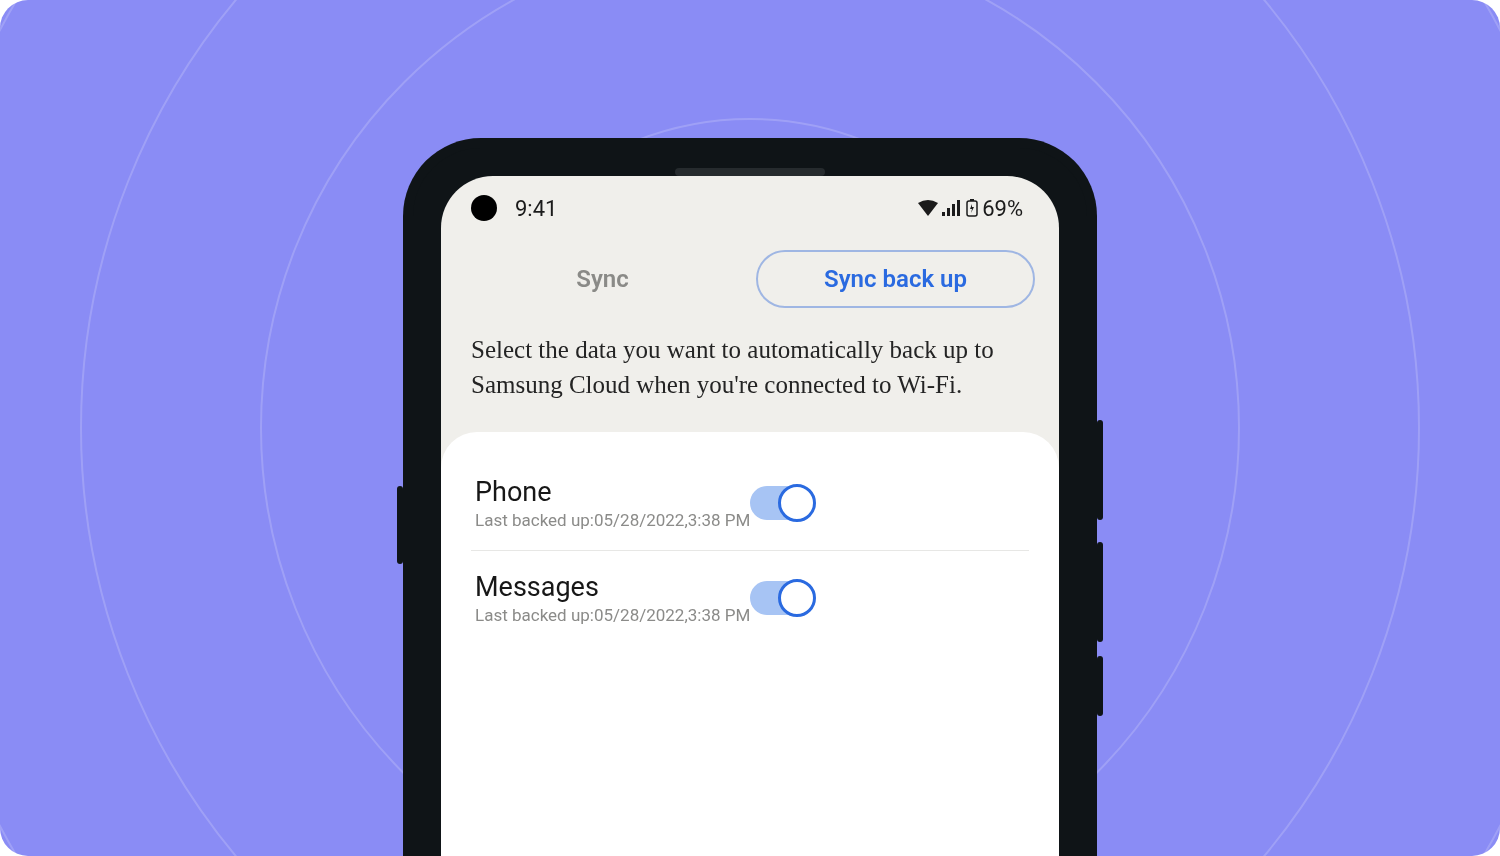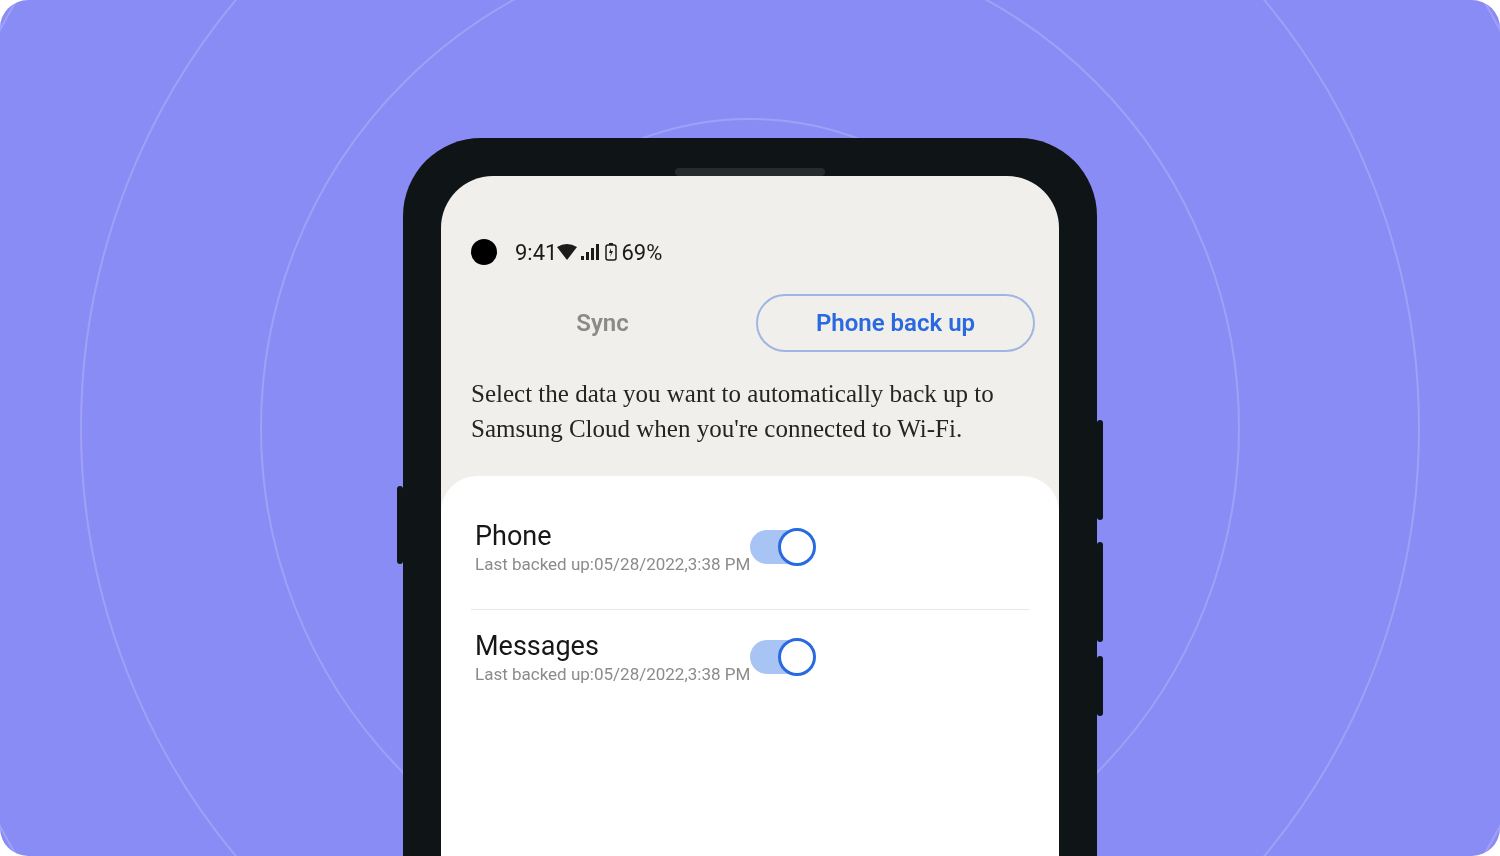--- a/index.html
+++ b/index.html
@@ -80,24 +80,23 @@
     }
     .side-btn.left1 { left: -6px; top: 348px; width: 6px; height: 78px; }
     .side-btn.right1 { right: -6px; top: 282px; width: 6px; height: 100px; }
     .side-btn.right2 { right: -6px; top: 404px; width: 6px; height: 100px; }
     .side-btn.right3 { right: -6px; top: 518px; width: 6px; height: 60px; }
 
     .status-bar {
       height: 64px;
       display: flex;
       align-items: center;
-      justify-content: flex-start;
+      justify-content: space-between;
       padding: 0 36px 0 24px;
       position: relative;
-      margin-top: 44px;
     }
     .status-left {
       display: flex;
       align-items: center;
       gap: 18px;
     }
     .camera-hole {
       width: 26px;
       height: 26px;
       background: #000;
@@ -161,21 +160,20 @@
       padding: 24px 30px 60px 30px;
       min-height: 500px;
     }
     .list-row {
       display: flex;
       align-items: center;
       padding: 20px 4px;
     }
     .list-row + .list-row {
       border-top: 1px solid #e7e7e5;
-      margin-top: 15px;
     }
     .row-text {
       display: flex;
       flex-direction: column;
       gap: 2px;
     }
     .row-title {
       font-size: 27px;
       color: #171717;
     }
@@ -244,21 +242,21 @@
                 <rect x="1" y="2" width="10" height="15" rx="2" fill="none" stroke="#1b1b1b" stroke-width="1.5"></rect>
                 <rect x="4" y="0" width="4" height="2" fill="#1b1b1b"></rect>
                 <path d="M6 5 L4 10 L6 10 L5 14 L8 8 L6 8 Z" fill="#1b1b1b"></path>
               </svg>
             <span>69%</span>
           </div>
         </div>
 
         <div class="tabs">
           <div class="tab inactive">Sync</div>
-          <div class="tab active">Phone back up</div>
+          <div class="tab active">Sync back up</div>
         </div>
 
         <div class="description">Select the data you want to automatically back up to Samsung Cloud when you're connected to Wi-Fi.</div>
 
         <div class="list-panel">
           <div class="list-row">
             <div class="row-text">
               <span class="row-title">Phone</span>
               <span class="row-sub">Last backed up:05/28/2022,3:38 PM</span>
             </div>

